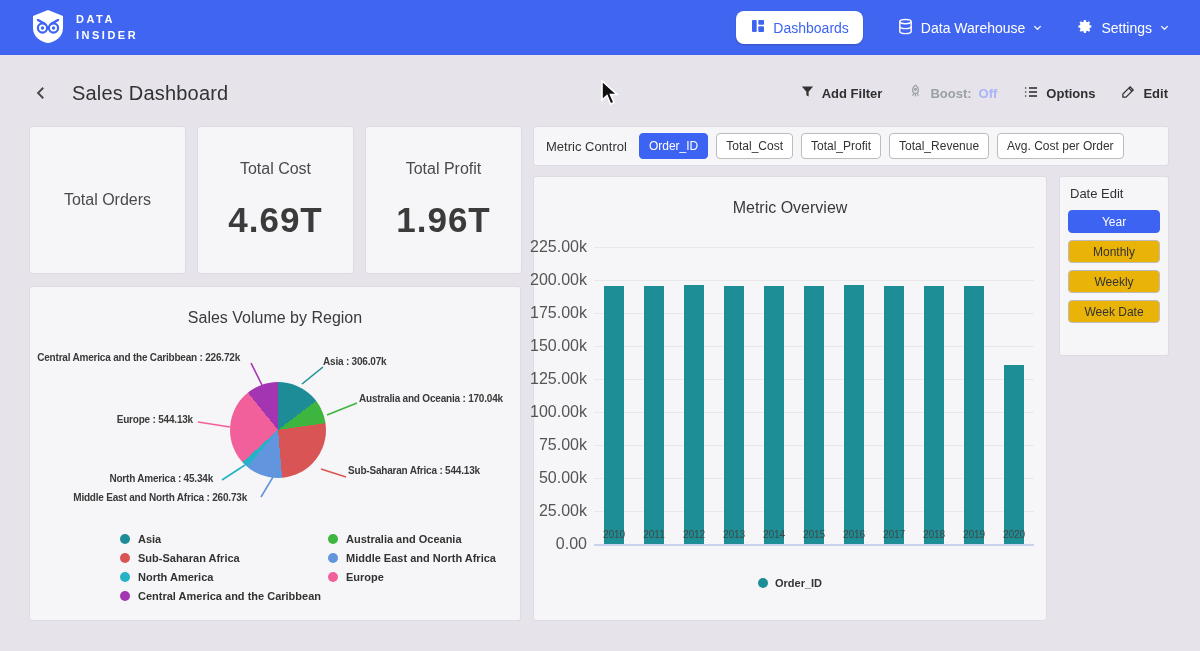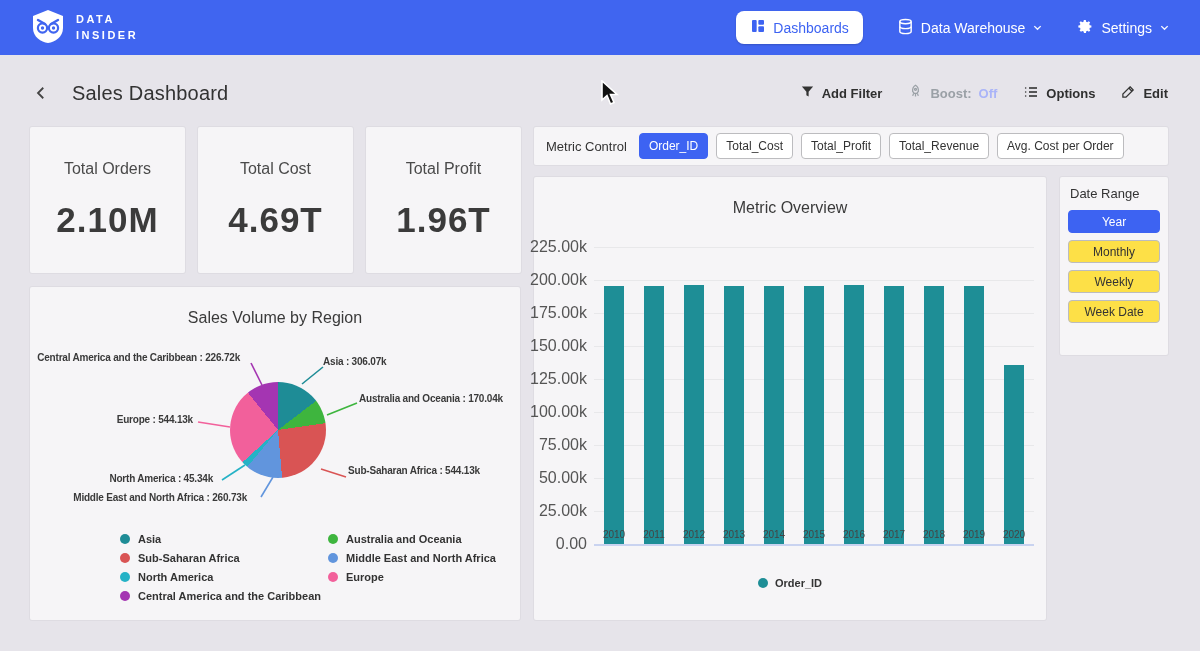--- a/index.html
+++ b/index.html
@@ -64,21 +64,21 @@
   .xlabel { flex:1; text-align:center; font-size:10px; color:#444; }
   .chart-legend { position:absolute; left:0; top:400px; width:100%; display:flex;
                   justify-content:center; align-items:center; gap:7px; }
   .dot { width:10px; height:10px; border-radius:50%; display:inline-block; }
   .legend-text { font-size:11px; font-weight:bold; color:#333; }
 
   
   .date-card { left:1060px; top:177px; width:108px; height:178px; padding:9px 8px; }
   .date-label { font-size:13px; color:#333; margin:0 0 9px 2px; }
   .date-btn { display:block; width:92px; height:23px; margin-bottom:7px; font-size:12px;
-              color:#333; background:#fde047; border:1px solid #bcbcbf; border-radius:4px;
+              color:#333; background:#eab308; border:1px solid #bcbcbf; border-radius:4px;
               cursor:pointer; font-family:inherit; }
   .date-btn.selected { background:var(--accent,#3d63f2); color:#fff; border-color:var(--accent,#3d63f2); }
 
   
   .pie-card { left:30px; top:287px; width:490px; height:333px; }
   .pie { position:absolute; left:200px; top:95px; width:96px; height:96px; border-radius:50%; }
   .pie-lines { position:absolute; left:0; top:0; pointer-events:none; }
   .pl { position:absolute; font-size:10px; font-weight:bold; color:#3a3a3a; white-space:nowrap;
         letter-spacing:-0.2px; }
   .pl0 { left:293px; top:69px; }
@@ -210,21 +210,20 @@
               <path d="M12.5 6.5l5 5"></path>
           </svg>
         </span>
         <span>Edit</span>
       </div>
     </div>
   </div>
 
   <div class="card kpi" style="left:30px">
     <div class="kpi-label">Total Orders</div>
-    <div class="kpi-value">2.10M</div>
   </div>
   <div class="card kpi" style="left:198px">
     <div class="kpi-label">Total Cost</div>
     <div class="kpi-value">4.69T</div>
   </div>
   <div class="card kpi" style="left:366px">
     <div class="kpi-label">Total Profit</div>
     <div class="kpi-value">1.96T</div>
   </div>
 
@@ -311,21 +310,21 @@
         <div class="xlabel">2019</div>
         <div class="xlabel">2020</div>
       </div>
     <div class="chart-legend">
       <span class="dot" id="bar-legend-dot" style="background: rgb(30, 142, 150);"></span>
       <span class="legend-text">Order_ID</span>
     </div>
   </div>
 
   <div class="card date-card">
-    <div class="date-label">Date Range</div>
+    <div class="date-label">Date Edit</div>
     <button class="date-btn selected">Year</button>
     <button class="date-btn">Monthly</button>
     <button class="date-btn">Weekly</button>
     <button class="date-btn">Week Date</button>
   </div>
 
   <div class="card pie-card">
     <div class="chart-title">Sales Volume by Region</div>
     <div class="pie" id="pie" style="background: conic-gradient(rgb(30, 140, 150) 0deg, rgb(30, 140, 150) 52.5402deg, rgb(62, 181, 62) 52.5402deg, rgb(62, 181, 62) 81.7294deg, rgb(217, 84, 84) 81.7294deg, rgb(217, 84, 84) 175.135deg, rgb(97, 149, 221) 175.135deg, rgb(97, 149, 221) 219.892deg, rgb(37, 178, 198) 219.892deg, rgb(37, 178, 198) 227.675deg, rgb(242, 96, 155) 227.675deg, rgb(242, 96, 155) 321.081deg, rgb(164, 53, 178) 321.081deg, rgb(164, 53, 178) 360deg);"></div>
     <svg class="pie-lines" id="pie-lines" width="490" height="333" viewBox="0 0 490 333">

